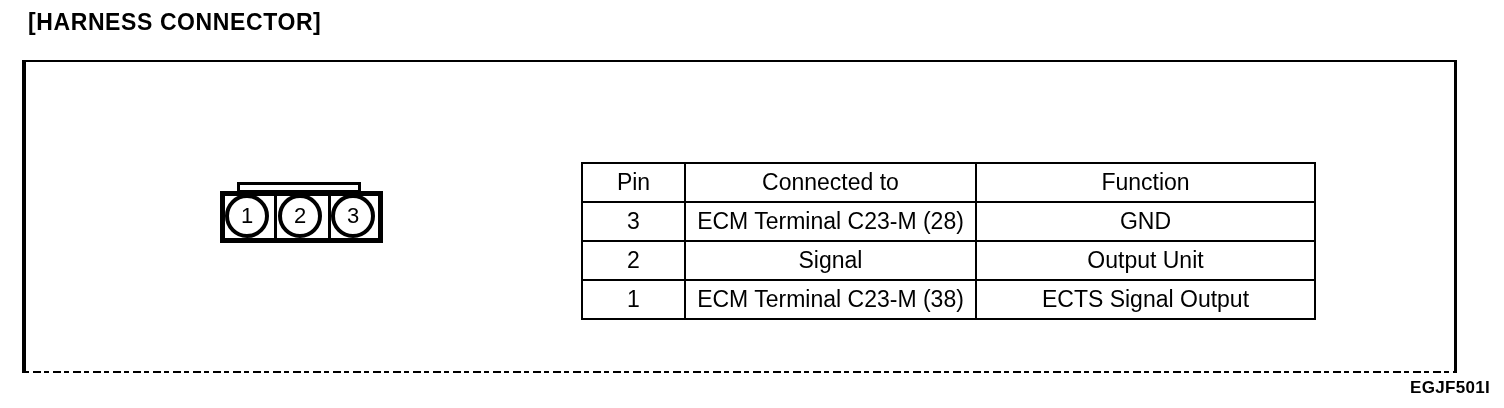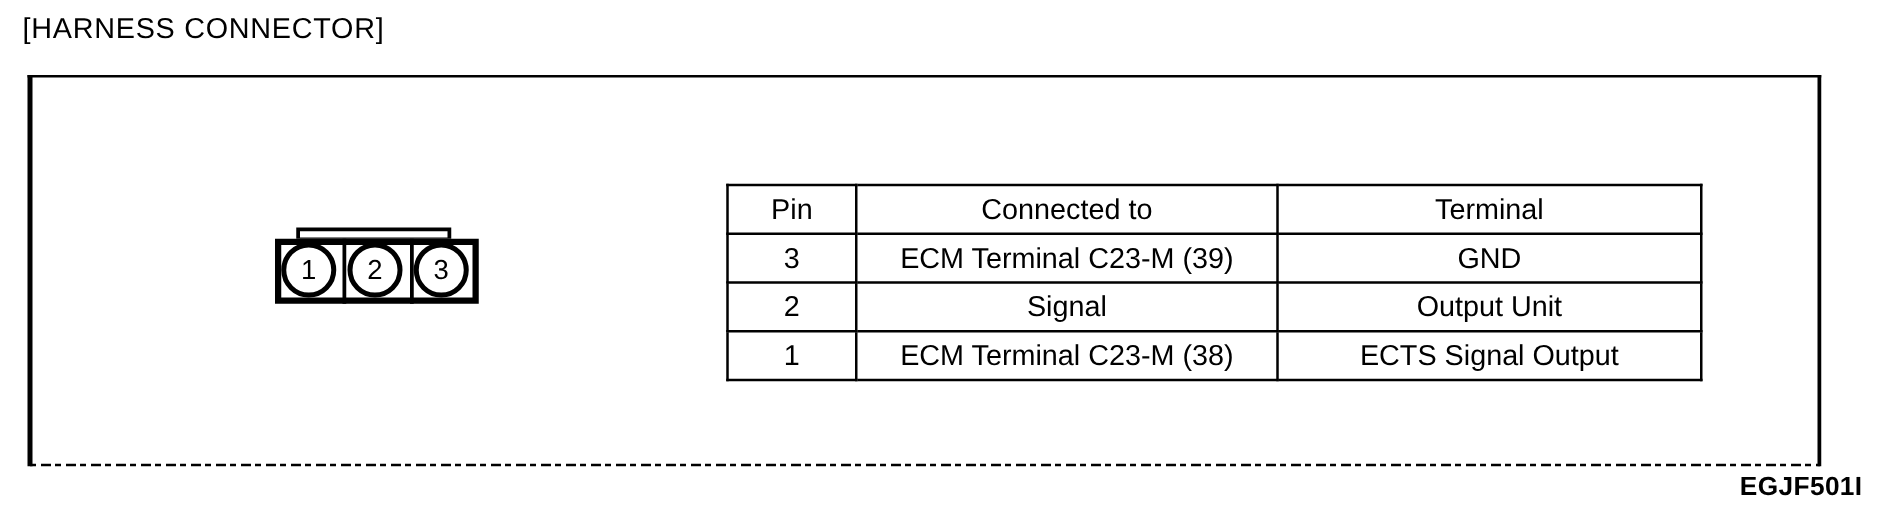--- a/index.html
+++ b/index.html
@@ -12,24 +12,24 @@
     height: 408px;
     position: relative;
     font-family: "Liberation Sans", sans-serif;
     color: #000000;
     overflow: hidden;
   }
 
   
   #section-title {
     position: absolute;
-    left: 18px;
+    left: 28px;
     top: 9px;
     font-size: 23px;
-    font-weight: normal;
+    font-weight: bold;
     letter-spacing: 0.6px;
     white-space: nowrap;
   }
 
   
   #figure-frame {
     position: absolute;
     left: 22px;
     top: 60px;
     width: 1435px;
@@ -110,49 +110,49 @@
     font-family: "Liberation Sans", sans-serif;
   }
   .pin-circle.p1 { left: 7px; }
   .pin-circle.p2 { left: 60px; }
   .pin-circle.p3 { left: 113px; }
 
   
   #pin-table {
     position: absolute;
     left: 581px;
-    top: 147px;
+    top: 162px;
     border-collapse: collapse;
     background: #fff;
   }
   #pin-table th,
   #pin-table td {
     border: 2px solid #000;
     font-weight: normal;
     font-size: 23px;
     text-align: center;
     height: 39px;
     padding: 0 4px;
     box-sizing: border-box;
     white-space: nowrap;
     font-family: "Liberation Sans", sans-serif;
   }
   #pin-table th:nth-child(1),
   #pin-table td:nth-child(1) { width: 103px; }
   #pin-table th:nth-child(2),
-  #pin-table td:nth-child(2) { width: 337px; }
+  #pin-table td:nth-child(2) { width: 291px; }
   #pin-table th:nth-child(3),
   #pin-table td:nth-child(3) { width: 339px; }
 
   
   #figure-id {
     position: absolute;
     right: 14px;
     top: 378px;
-    font-size: 21px;
+    font-size: 17px;
     font-weight: bold;
     letter-spacing: 0.3px;
     white-space: nowrap;
   }
 </style>
 </head>
 <body>
 
 <div id="section-title">[HARNESS CONNECTOR]</div>
 
@@ -167,27 +167,27 @@
   <div class="pin-circle p1">1</div>
   <div class="pin-circle p2">2</div>
   <div class="pin-circle p3">3</div>
 </div>
 
 <table id="pin-table">
   <thead>
     <tr>
       <th>Pin</th>
       <th>Connected to</th>
-      <th>Terminal</th>
+      <th>Function</th>
     </tr>
   </thead>
   <tbody>
     <tr>
       <td>3</td>
-      <td>ECM Terminal C23-M (39)</td>
+      <td>ECM Terminal C23-M (28)</td>
       <td>GND</td>
     </tr>
     <tr>
       <td>2</td>
       <td>Signal</td>
       <td>Output Unit</td>
     </tr>
     <tr>
       <td>1</td>
       <td>ECM Terminal C23-M (38)</td>

